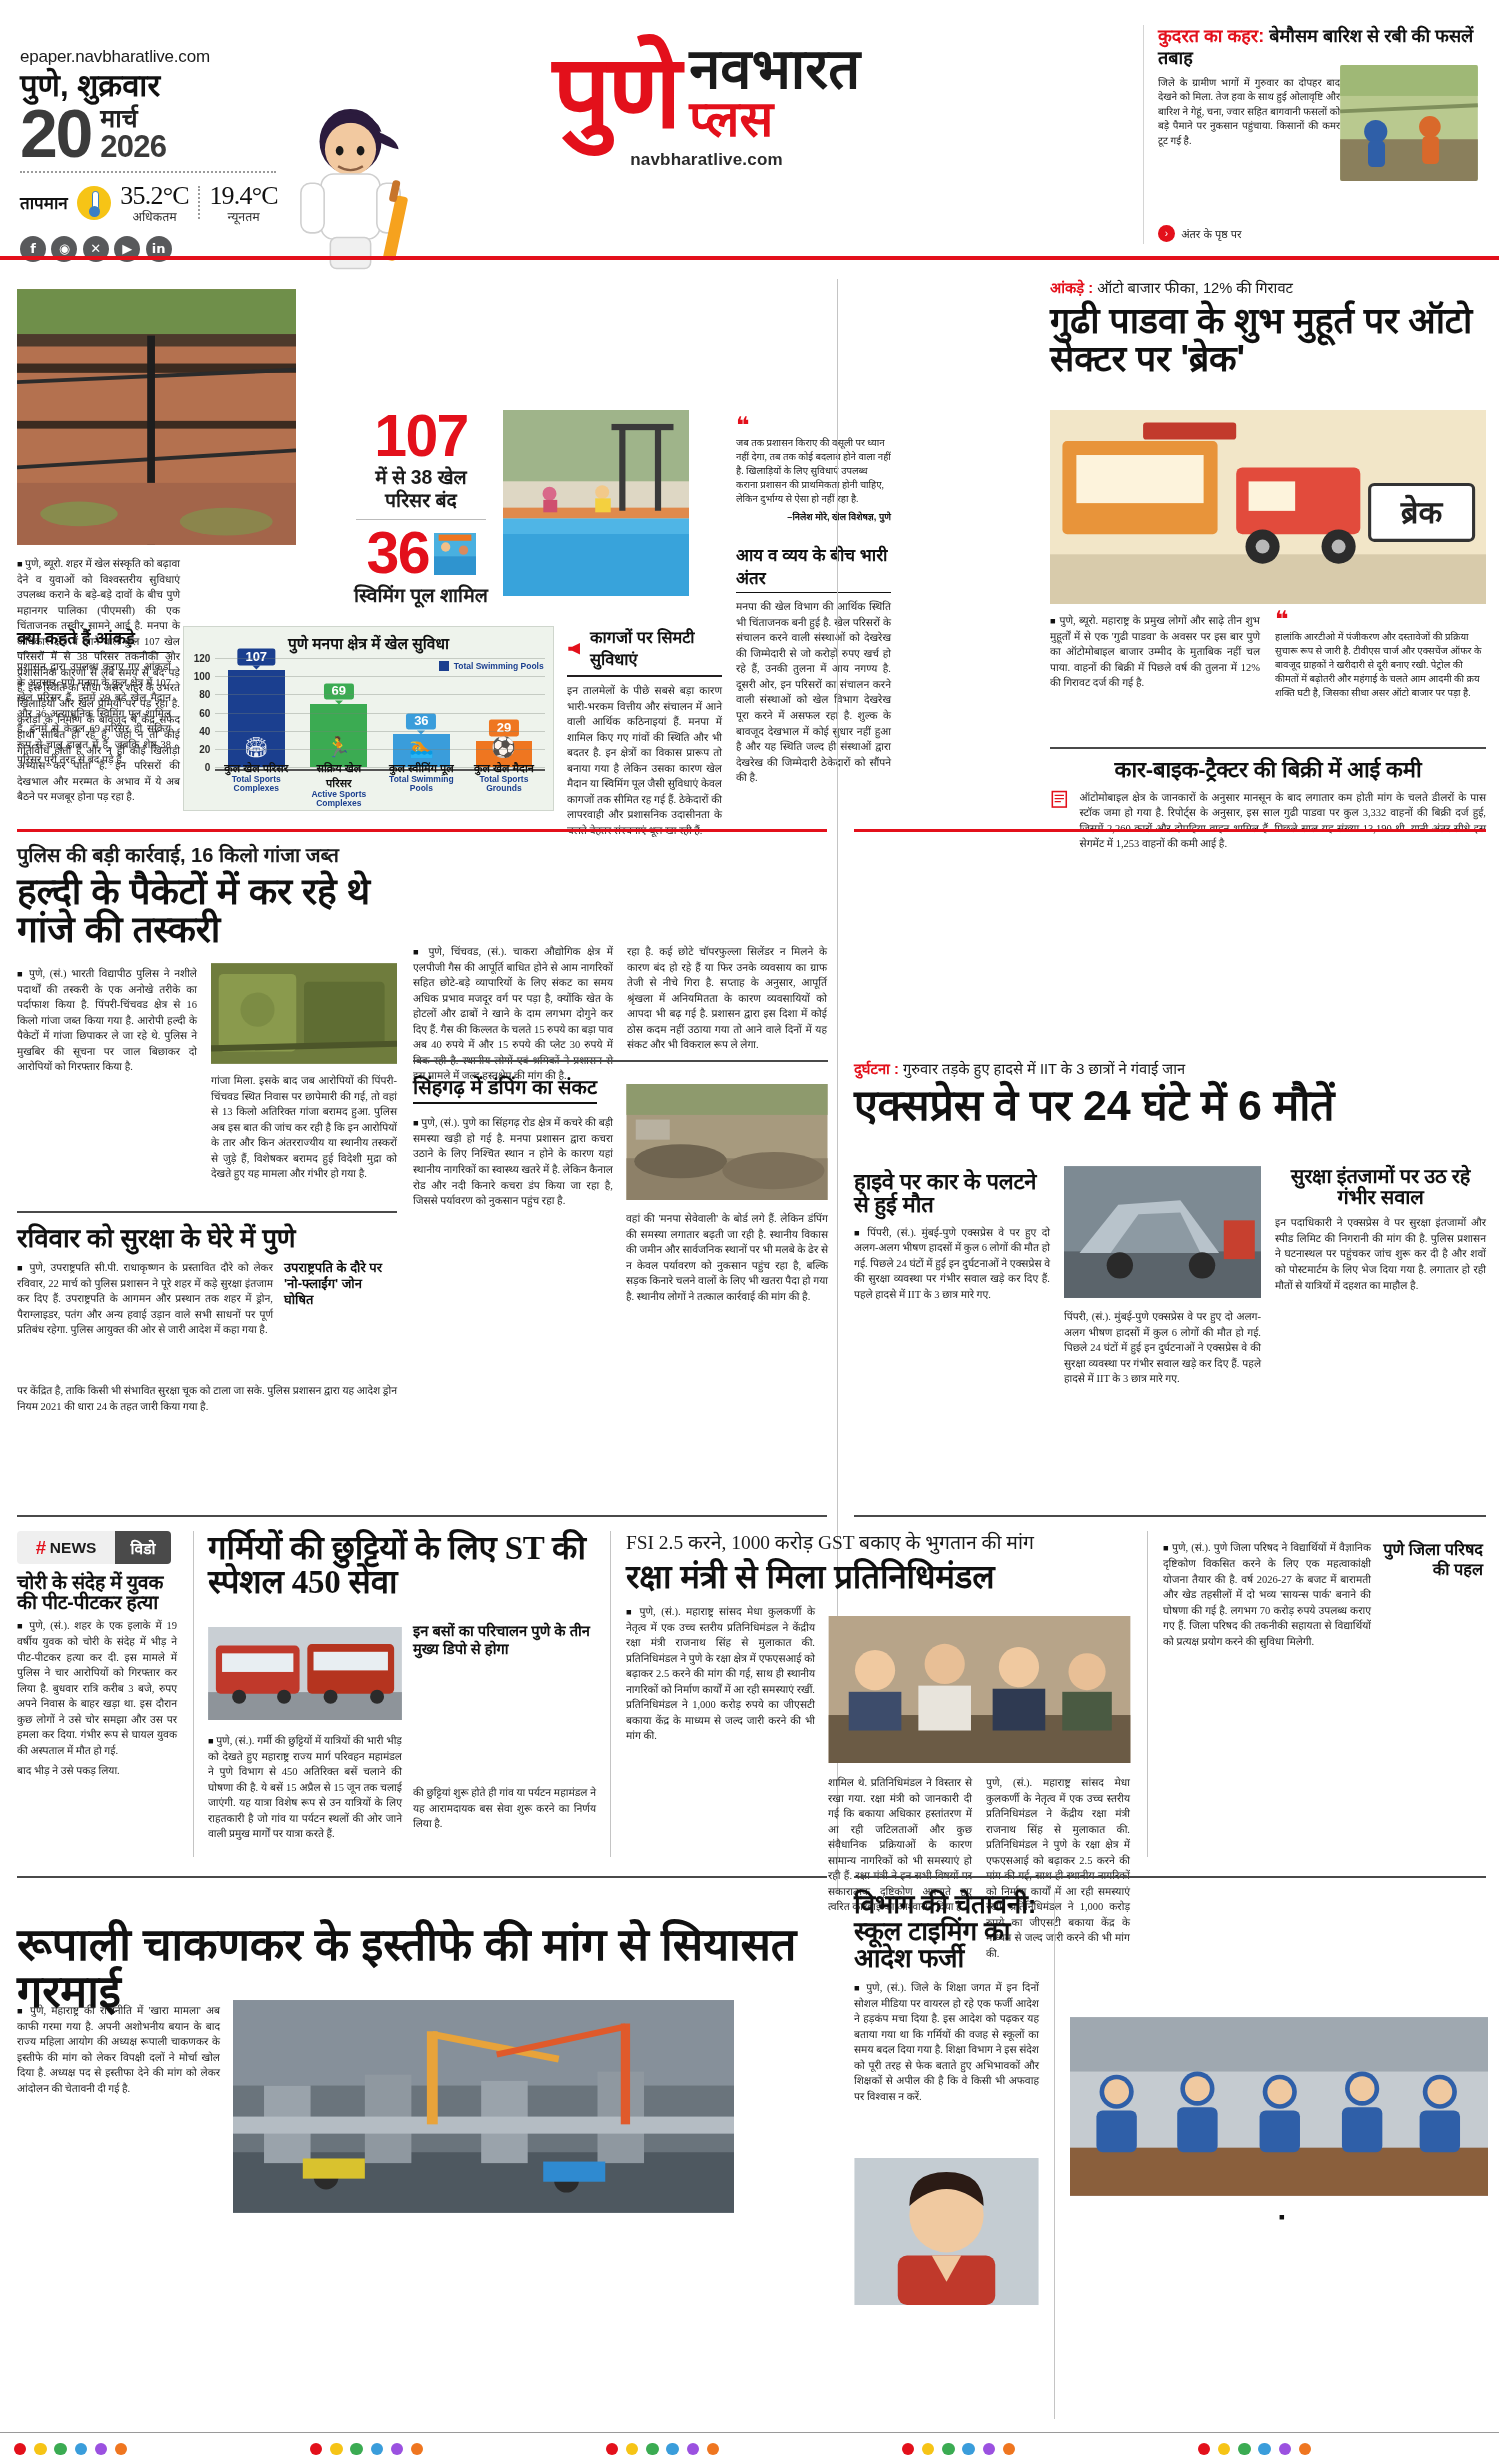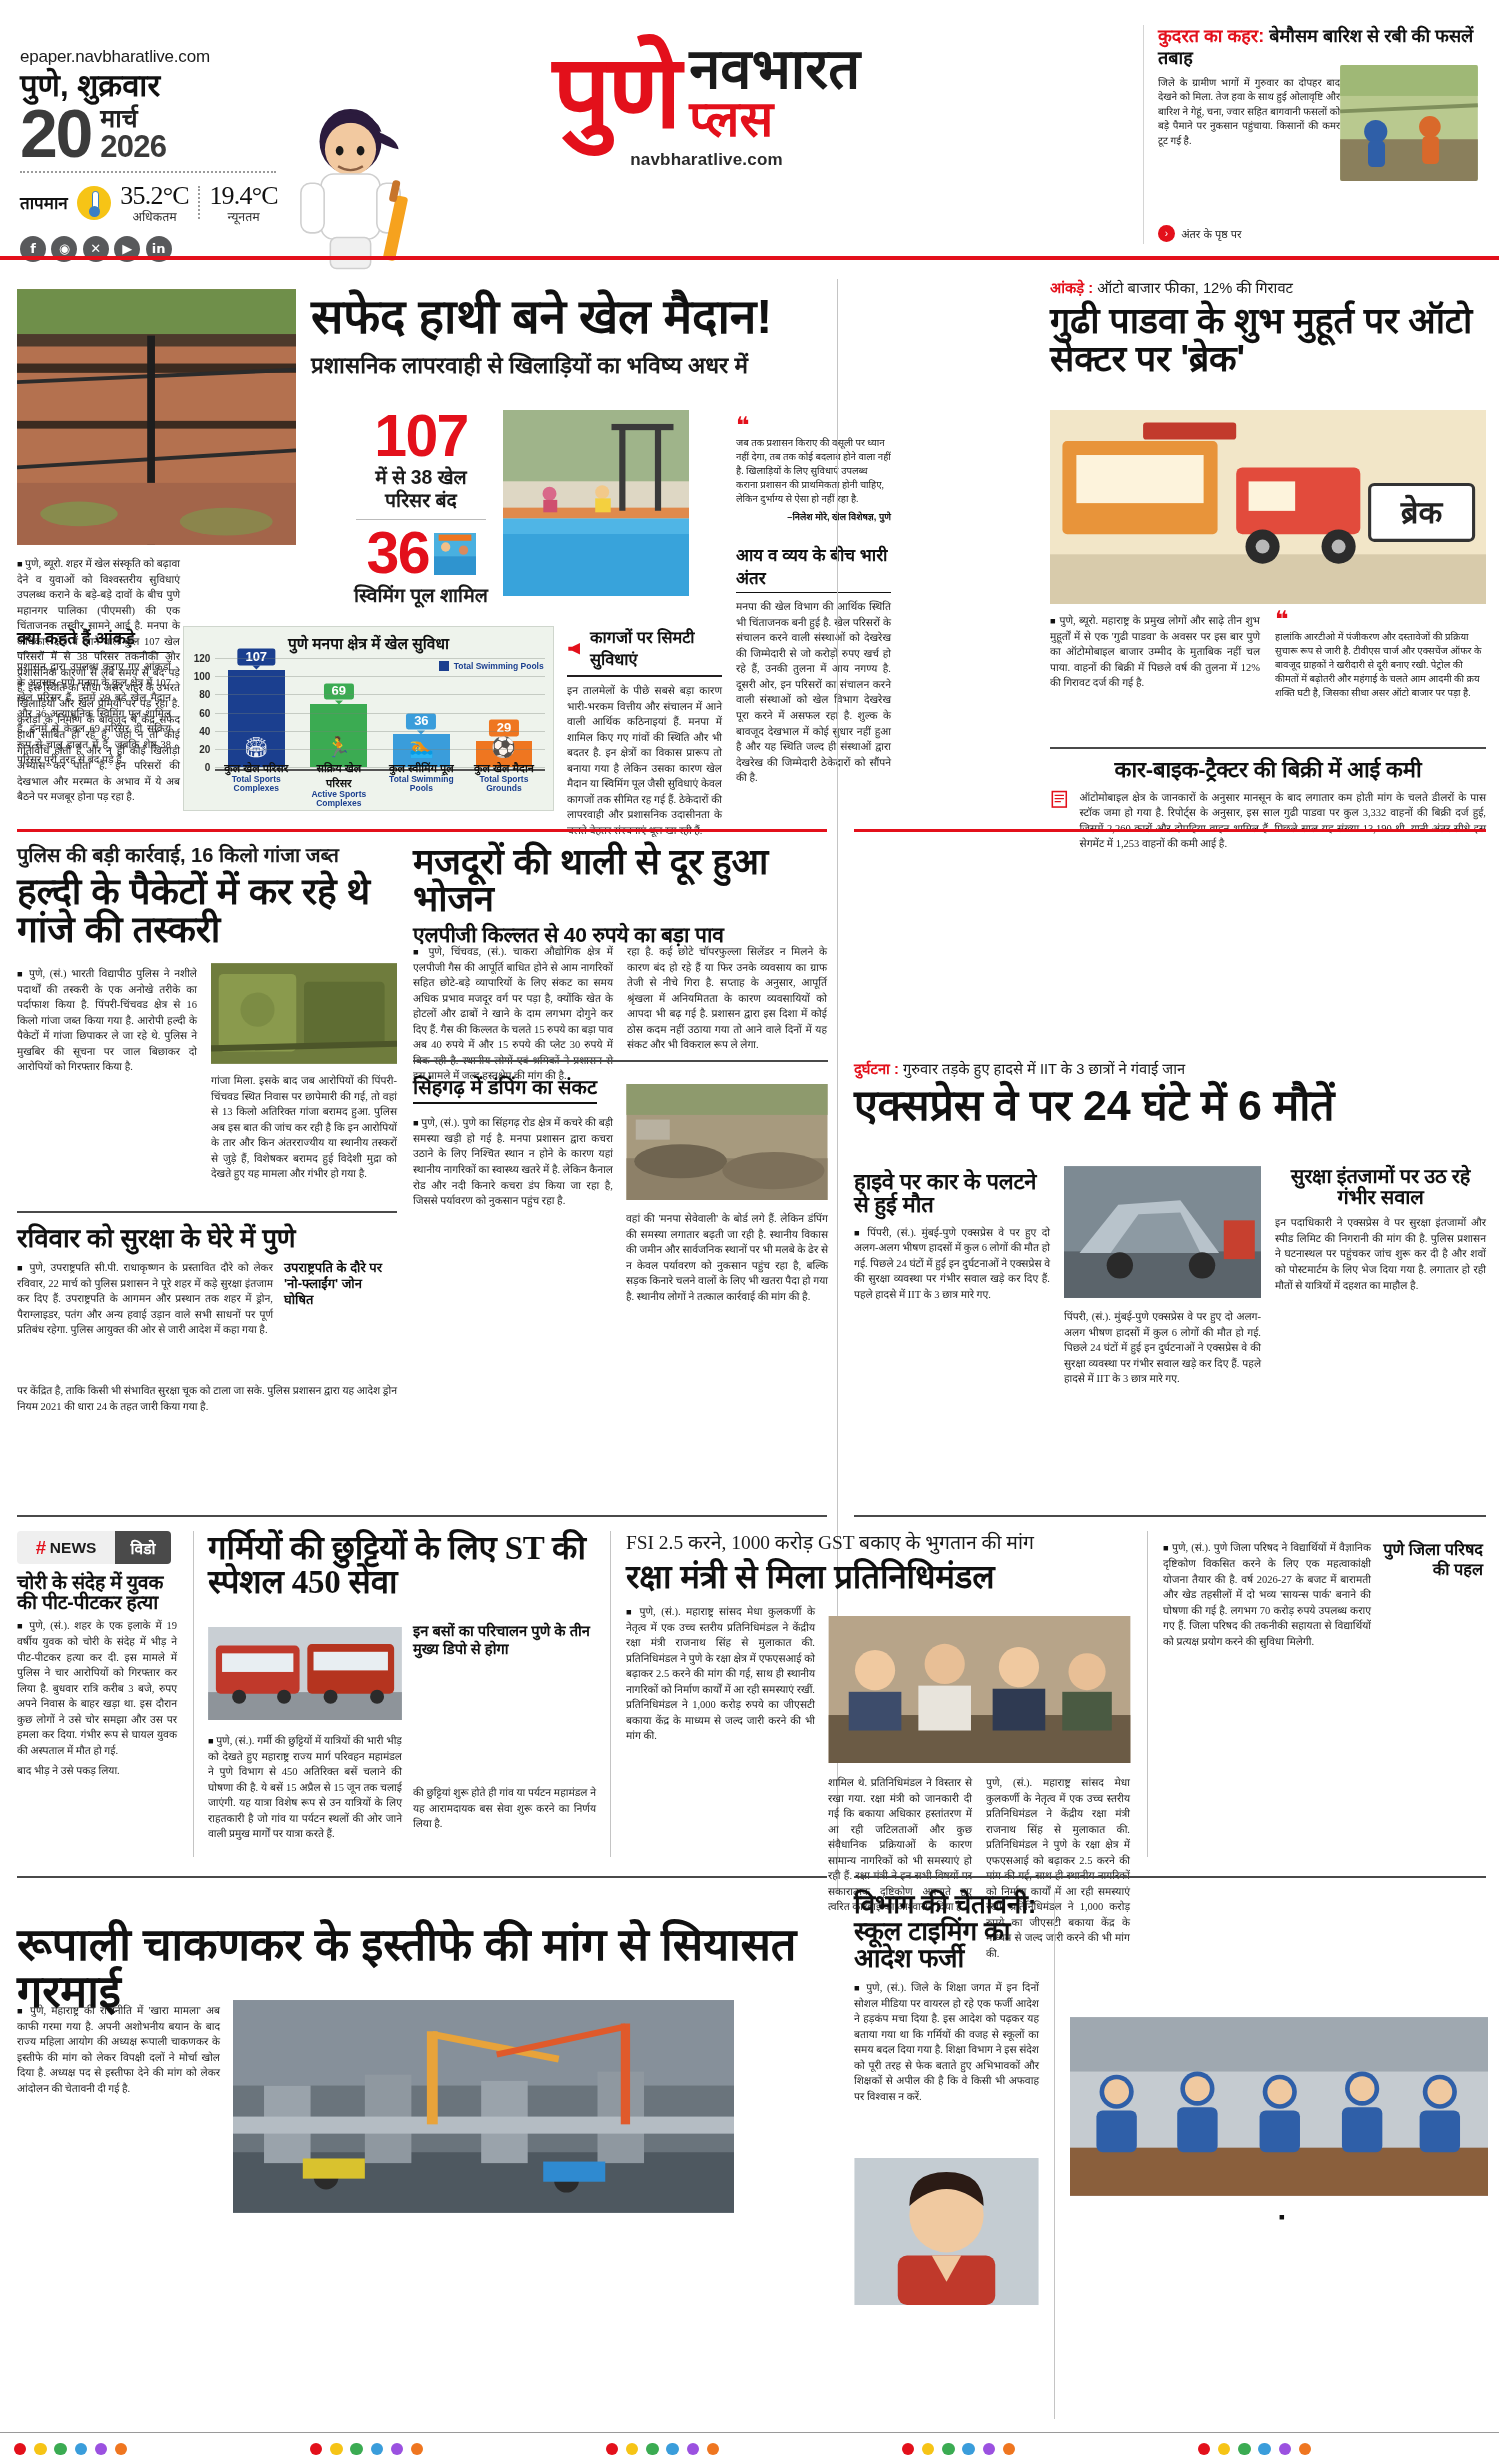--- a/index.html
+++ b/index.html
@@ -292,24 +292,20 @@
     <rect y="96" width="360" height="12" fill="#3c2b20"></rect>
     <rect y="170" width="360" height="10" fill="#3c2b20"></rect>
     <path d="M0 120 L360 104" stroke="#2b2b2b" stroke-width="5"></path>
     <path d="M0 230 L360 208" stroke="#2b2b2b" stroke-width="5"></path>
     <rect x="168" y="60" width="10" height="270" fill="#1e1e1e"></rect>
     <rect y="250" width="360" height="80" fill="#a3654a"></rect>
     <ellipse cx="80" cy="290" rx="50" ry="16" fill="#7c9b4e" opacity=".7"></ellipse>
     <ellipse cx="270" cy="300" rx="60" ry="18" fill="#7c9b4e" opacity=".6"></ellipse>
   </svg>
 
-  <div class="lead-head">
-    <div class="hl lead-title">सफेद हाथी बने खेल मैदान!</div>
-    <div class="lead-sub">प्रशासनिक लापरवाही से खिलाड़ियों का भविष्य अधर में</div>
-  </div>
 
   <div class="body-col" style="position:absolute;left:17px;top:556px;width:163px;">
     <span class="lead">पुणे, ब्यूरो. शहर में खेल संस्कृति को बढ़ावा देने व युवाओं को विश्वस्तरीय सुविधाएं उपलब्ध कराने के बड़े-बड़े दावों के बीच पुणे महानगर पालिका (पीएमसी) की एक चिंताजनक तस्वीर सामने आई है. मनपा के अधिकार क्षेत्र में आने वाले कुल 107 खेल परिसरों में से 38 परिसर तकनीकी और प्रशासनिक कारणों से लंबे समय से बंद पड़े हैं. इस स्थिति का सीधा असर शहर के उभरते खिलाड़ियों और खेल प्रेमियों पर पड़ रहा है. करोड़ों के निर्माण के बावजूद ये केंद्र सफेद हाथी साबित हो रहे हैं, जहां न तो कोई गतिविधि होती है और न ही कोई खिलाड़ी अभ्यास कर पाता है. इन परिसरों की देखभाल और मरम्मत के अभाव में ये अब बैठने पर मजबूर होना पड़ रहा है.</span>
   </div>
 
   <div class="stat-col">
     <div class="stat-big">107</div>
     <div class="stat-txt">में से 38 खेल परिसर बंद</div>
     <div class="stat-div"></div>
     <div style="display:flex;align-items:center;justify-content:center;gap:4.7px;">
@@ -511,24 +507,20 @@
     <div class="hl" style="font-size:26px;">रविवार को सुरक्षा के घेरे में पुणे</div>
     <div style="display:flex;gap:11px;margin-top:7.8px;">
       <div class="body-col" style="width:256px;">
         <span class="lead">पुणे, उपराष्ट्रपति सी.पी. राधाकृष्णन के प्रस्तावित दौरे को लेकर रविवार, 22 मार्च को पुलिस प्रशासन ने पूरे शहर में कड़े सुरक्षा इंतजाम कर दिए हैं. उपराष्ट्रपति के आगमन और प्रस्थान तक शहर में ड्रोन, पैराग्लाइडर, पतंग और अन्य हवाई उड़ान वाले सभी साधनों पर पूर्ण प्रतिबंध रहेगा. पुलिस आयुक्त की ओर से जारी आदेश में कहा गया है.</span>
       </div>
       <div style="width:109px;font-size:13px;font-weight:bold;color:#111;line-height:1.25;">उपराष्ट्रपति के दौरे पर 'नो-फ्लाईंग' जोन घोषित</div>
     </div>
   </div>
   <div class="body-col" style="position:absolute;left:17px;top:1383px;width:380px;">पर केंद्रित है, ताकि किसी भी संभावित सुरक्षा चूक को टाला जा सके. पुलिस प्रशासन द्वारा यह आदेश ड्रोन नियम 2021 की धारा 24 के तहत जारी किया गया है.</div>
 
-  <div style="position:absolute;left:413px;top:843px;width:415px;">
-    <div class="hl" style="font-size:36px;">मजदूरों की थाली से दूर हुआ भोजन</div>
-    <div class="hl" style="font-size:21px;margin-top:6.2px;">एलपीजी किल्लत से 40 रुपये का बड़ा पाव</div>
-  </div>
   <div class="body-col" style="position:absolute;left:413px;top:944px;width:200px;">
     <span class="lead">पुणे, चिंचवड, (सं.). चाकरा औद्योगिक क्षेत्र में एलपीजी गैस की आपूर्ति बाधित होने से आम नागरिकों सहित छोटे-बड़े व्यापारियों के लिए संकट का समय अधिक प्रभाव मजदूर वर्ग पर पड़ा है, क्योंकि खेत के होटलों और ढाबों ने खाने के दाम लगभग दोगुने कर दिए हैं. गैस की किल्लत के चलते 15 रुपये का बड़ा पाव अब 40 रुपये में और 15 रुपये की प्लेट 30 रुपये में बिक रही है. स्थानीय लोगों एवं श्रमिकों ने प्रशासन से इस मामले में जल्द हस्तक्षेप की मांग की है.</span>
   </div>
   <div class="body-col" style="position:absolute;left:627px;top:944px;width:200px;">रहा है. कई छोटे चॉपरफुल्ला सिलेंडर न मिलने के कारण बंद हो रहे हैं या फिर उनके व्यवसाय का ग्राफ तेजी से नीचे गिरा है. सप्ताह के अनुसार, आपूर्ति श्रृंखला में अनियमितता के कारण व्यवसायियों को आपदा भी बढ़ गई है. प्रशासन द्वारा इस दिशा में कोई ठोस कदम नहीं उठाया गया तो आने वाले दिनों में यह संकट और भी विकराल रूप ले लेगा.</div>
 
   <div class="greyrule" style="left:413px;top:1060px;width:415px;"></div>
 
   <div style="position:absolute;left:413px;top:1073px;width:200px;">
     <div class="boxhead" style="font-size:20px;">सिंहगढ़ में डंपिंग का संकट</div>
     <div class="body-col" style="margin-top:4.7px;">

